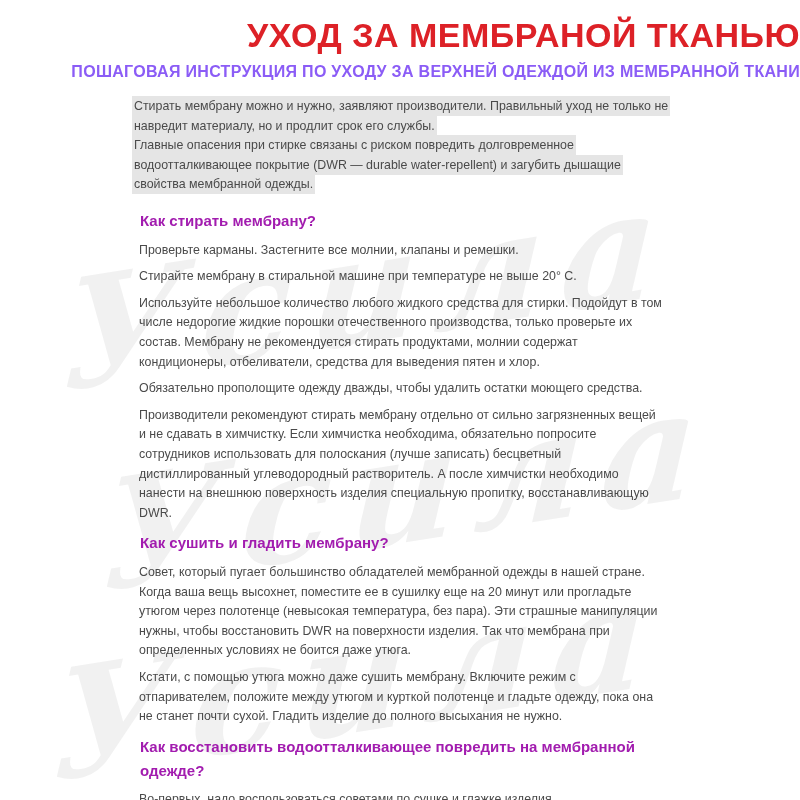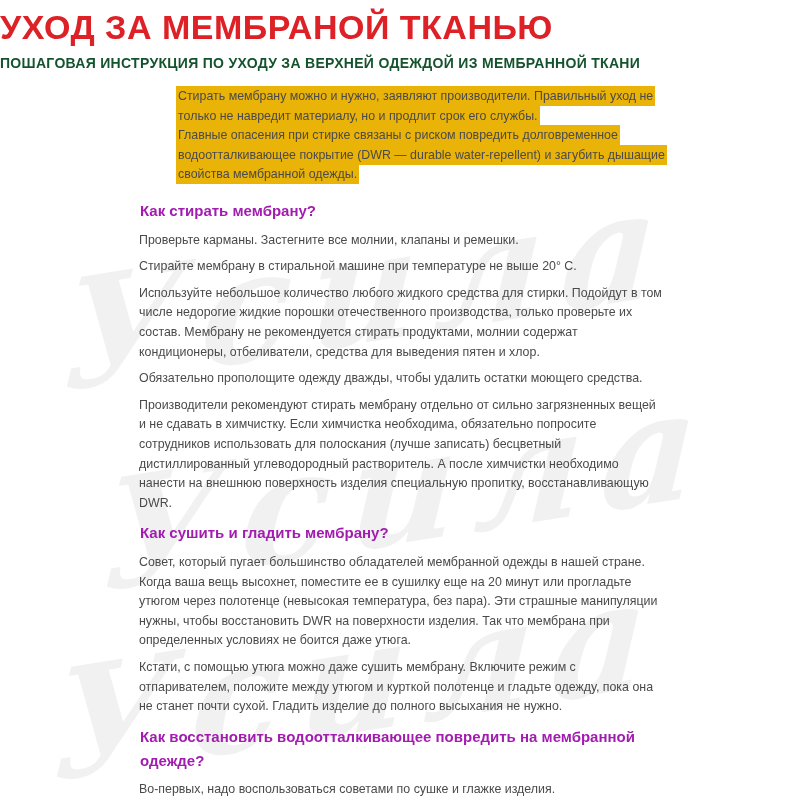--- a/index.html
+++ b/index.html
@@ -35,54 +35,53 @@
     transform: rotate(-9deg) skewX(-12deg);
     white-space: nowrap;
   }
   .wm-0 { left: 60px;  top: 200px; }
   .wm-1 { left: 100px; top: 400px; }
   .wm-2 { left: 50px;  top: 590px; }
   
   .header {
     position: relative;
     z-index: 1;
-    text-align: left;
-    padding-top: 8px;
+    text-align: right;
+    padding-top: 16px;
   }
   .title {
     margin: 0;
     font-size: 34px;
     font-weight: 800;
     letter-spacing: 0.5px;
     color: #dd2127;
   }
   .subtitle {
     margin: 8px 0 0 0;
-    font-size: 14px;
+    font-size: 16px;
     font-weight: 700;
     letter-spacing: 0.3px;
-    color: #14532d;
+    color: #8b5cf6;
   }
   
   .content {
     position: relative;
     z-index: 1;
     margin: 16px auto 0 132px;
     width: 540px;
     font-size: 12.4px;
     line-height: 1.58;
   }
   .intro { margin-bottom: 14px; }
   .intro p { margin: 0; }
   .intro .hl {
-    background: #eab308;
+    background: #e5e5e5;
     padding: 3px 2px;
     -webkit-box-decoration-break: clone;
     box-decoration-break: clone;
-    margin-left: 44px;
   }
   .section-heading {
     margin: 8px;
     font-size: 15px;
     font-weight: 800;
     color: #a21caf;
   }
   .section-paragraph { margin: 7px; }
 </style>
 </head>

